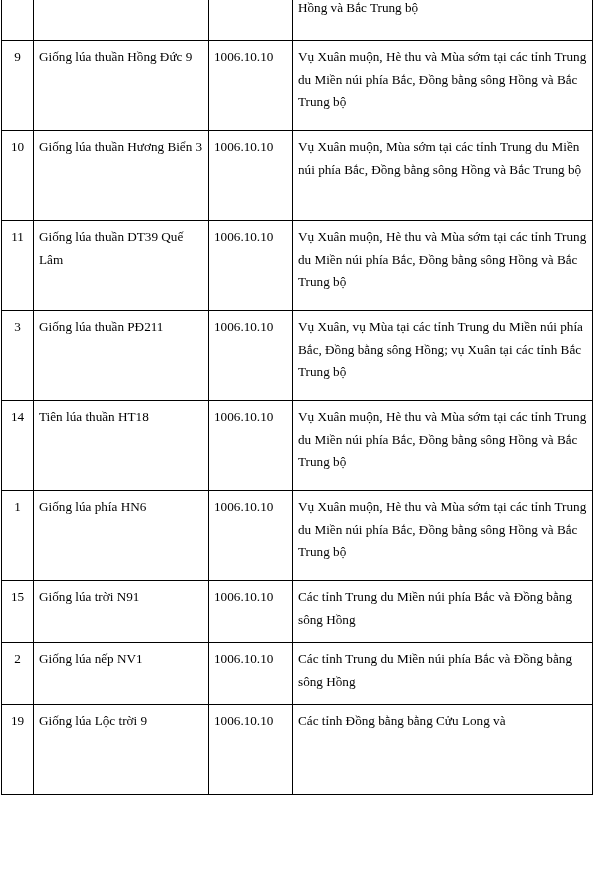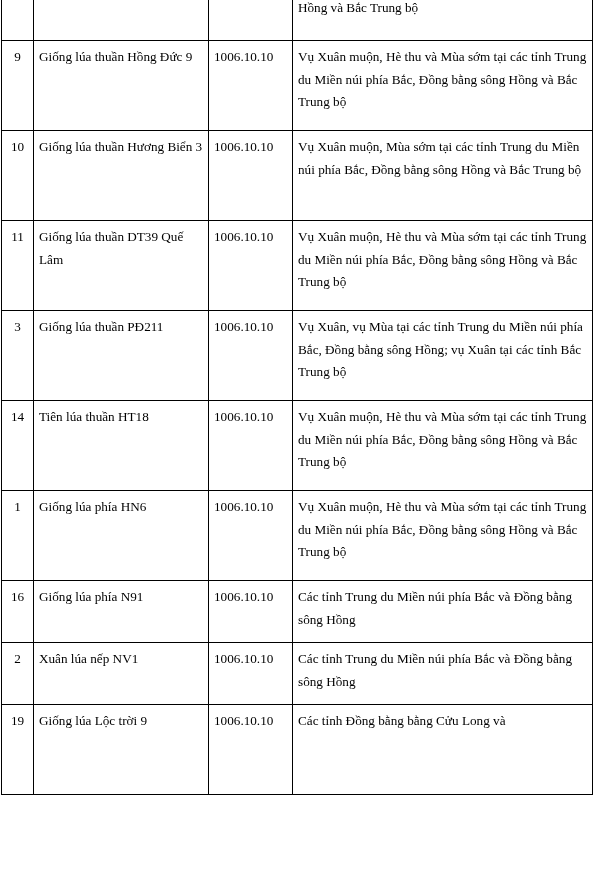--- a/index.html
+++ b/index.html
@@ -119,29 +119,29 @@
       </tr>
 
       <tr class="h3">
         <td class="no">1</td>
         <td class="name">Giống lúa phía HN6</td>
         <td class="code">1006.10.10</td>
         <td class="area">Vụ Xuân muộn, Hè thu và Mùa sớm tại các tỉnh Trung du Miền núi phía Bắc, Đồng bằng sông Hồng và Bắc Trung bộ</td>
       </tr>
 
       <tr class="h2">
-        <td class="no">16</td>
-        <td class="name">Giống lúa phía N91</td>
+        <td class="no">15</td>
+        <td class="name">Giống lúa trời N91</td>
         <td class="code">1006.10.10</td>
         <td class="area">Các tỉnh Trung du Miền núi phía Bắc và Đồng bằng sông Hồng</td>
       </tr>
 
       <tr class="h2">
         <td class="no">2</td>
-        <td class="name">Xuân lúa nếp NV1</td>
+        <td class="name">Giống lúa nếp NV1</td>
         <td class="code">1006.10.10</td>
         <td class="area">Các tỉnh Trung du Miền núi phía Bắc và Đồng bằng sông Hồng</td>
       </tr>
 
       <tr class="h4">
         <td class="no">19</td>
         <td class="name">Giống lúa Lộc trời 9</td>
         <td class="code">1006.10.10</td>
         <td class="area">Các tỉnh Đồng bằng bằng Cửu Long và</td>
       </tr>

